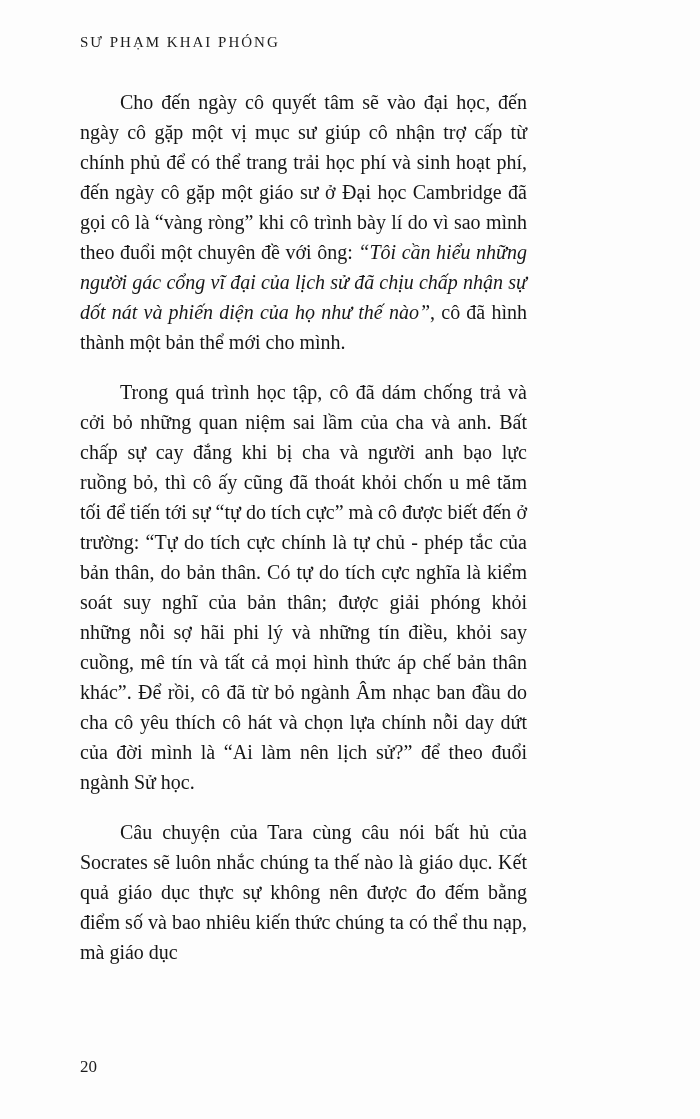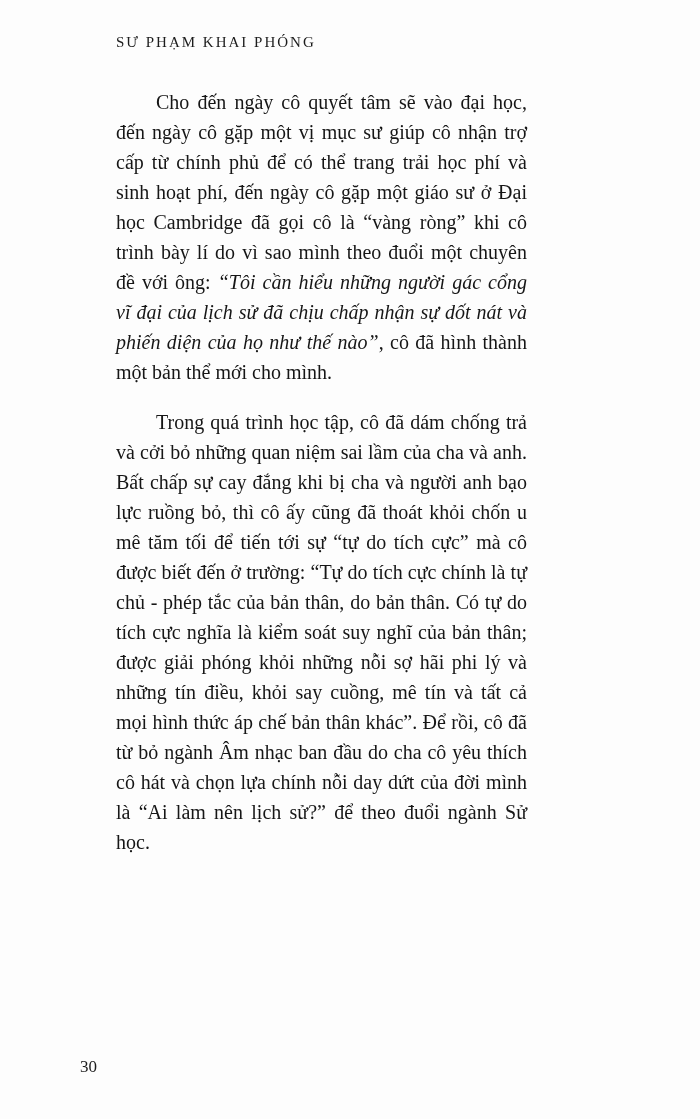--- a/index.html
+++ b/index.html
@@ -8,21 +8,21 @@
     width: 700px;
     height: 1119px;
     background: #fdfdfd;
     font-family: "Liberation Serif", serif;
     color: #151515;
   }
   .page {
     position: relative;
     width: 607px;
     height: 1119px;
-    padding: 34px 80px 0 116px;
+    padding: 34px 80px 0 80px;
     overflow: hidden;
     background: #fdfdfd;
   }
   .running-head {
     font-family: "Liberation Serif", serif;
     font-size: 15px;
     letter-spacing: 2px;
     font-weight: 500;
     color: #1c1c1c;
     margin-bottom: 36px;
@@ -51,16 +51,17 @@
 </style>
 </head>
 <body>
 
 <div class="page">
   <div class="running-head">SƯ PHẠM KHAI PHÓNG</div>
 
   <div class="page-body">
       <p class="indent"><span class="seg-normal">Cho đến ngày cô quyết tâm sẽ vào đại học, đến ngày cô gặp một vị mục sư giúp cô nhận trợ cấp từ chính phủ để có thể trang trải học phí và sinh hoạt phí, đến ngày cô gặp một giáo sư ở Đại học Cambridge đã gọi cô là “vàng ròng” khi cô trình bày lí do vì sao mình theo đuổi một chuyên đề với ông: </span><span class="seg-italic">“Tôi cần hiểu những người gác cổng vĩ đại của lịch sử đã chịu chấp nhận sự dốt nát và phiến diện của họ như thế nào”</span><span class="seg-normal">, cô đã hình thành một bản thể mới cho mình.</span></p>
       <p class="indent"><span class="seg-normal">Trong quá trình học tập, cô đã dám chống trả và cởi bỏ những quan niệm sai lầm của cha và anh. Bất chấp sự cay đắng khi bị cha và người anh bạo lực ruồng bỏ, thì cô ấy cũng đã thoát khỏi chốn u mê tăm tối để tiến tới sự “tự do tích cực” mà cô được biết đến ở trường: “Tự do tích cực chính là tự chủ - phép tắc của bản thân, do bản thân. Có tự do tích cực nghĩa là kiểm soát suy nghĩ của bản thân; được giải phóng khỏi những nỗi sợ hãi phi lý và những tín điều, khỏi say cuồng, mê tín và tất cả mọi hình thức áp chế bản thân khác”. Để rồi, cô đã từ bỏ ngành Âm nhạc ban đầu do cha cô yêu thích cô hát và chọn lựa chính nỗi day dứt của đời mình là “Ai làm nên lịch sử?” để theo đuổi ngành Sử học.</span></p>
+      <p class="indent"><span class="seg-normal">Câu chuyện của Tara cùng câu nói bất hủ của Socrates sẽ luôn nhắc chúng ta thế nào là giáo dục. Kết quả giáo dục thực sự không nên được đo đếm bằng điểm số và bao nhiêu kiến thức chúng ta có thể thu nạp, mà giáo dục</span></p>
     </div>
 
-  <div class="page-number">30</div>
+  <div class="page-number">20</div>
 </div>
 
 </body></html>

